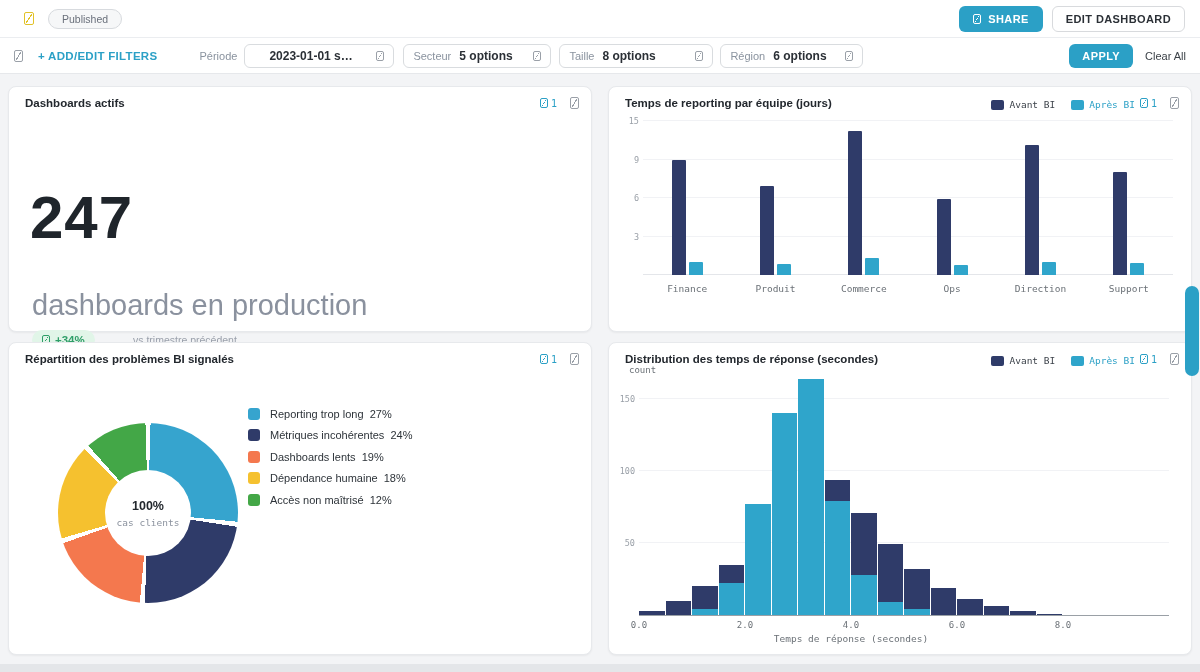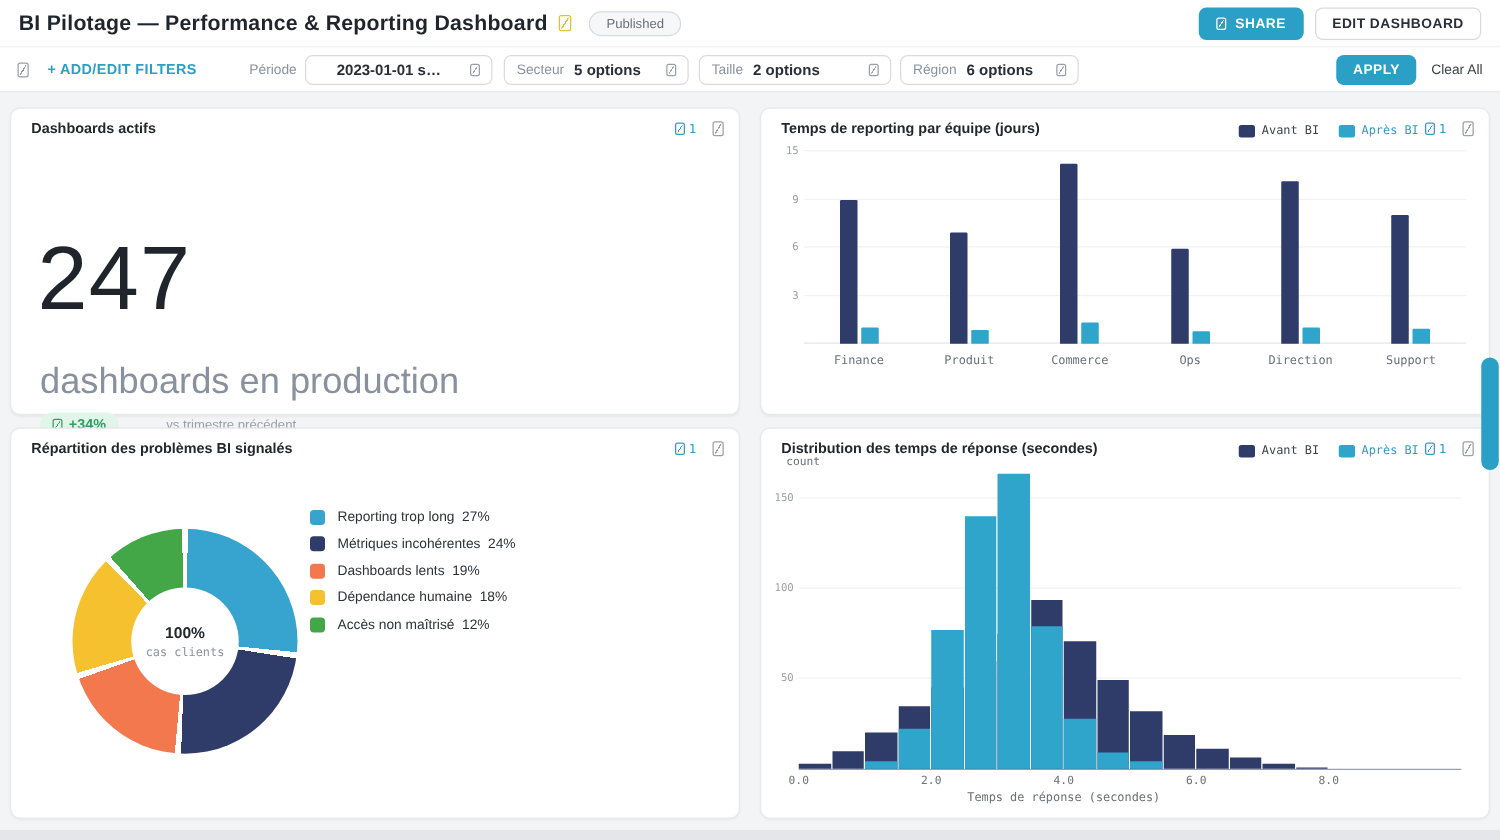--- a/index.html
+++ b/index.html
@@ -56,22 +56,22 @@
   .card-icons { margin-left:auto; display:flex; align-items:center; gap:13px; }
   .cbadge { color:#2ba0c6; display:inline-flex; align-items:center; gap:3px;
             font-family:"DejaVu Sans Mono", monospace; font-size:10px; }
 
   #card-kpi  { left:8px;   top:86px;  width:584px; height:246px; }
   #card-bar  { left:608px; top:86px;  width:584px; height:246px; }
   #card-pie  { left:8px;   top:342px; width:584px; height:313px; }
   #card-hist { left:608px; top:342px; width:584px; height:313px; }
 
   
-  .kpi-value { position:absolute; left:21px; top:108px; font-size:72px; line-height:0.78;
-               font-weight:400; color:#1f252b; letter-spacing:1px; }
+  .kpi-value { position:absolute; left:21px; top:108px; font-size:60px; line-height:0.78;
+               font-weight:700; color:#1f252b; letter-spacing:1px; }
   .kpi-sub { position:absolute; left:23px; top:202px; font-size:29px; color:#8a919e; }
   .kpi-delta { position:absolute; left:23px; top:243px; height:20px; border-radius:11px;
                background:#e1f5e8; color:#2f9e68; font-size:11.5px; font-weight:700;
                display:inline-flex; align-items:center; gap:5px; padding:0 10px; }
   .kpi-caption { position:absolute; left:124px; top:247px; font-size:10.5px; color:#9aa0ab; }
 
   
   .legend { position:absolute; top:12px; right:56px; display:flex; gap:16px; }
   .legend-item { display:flex; align-items:center; gap:5px; cursor:pointer;
                  font-family:"DejaVu Sans Mono", monospace; font-size:9.5px; color:#3d434b; }
@@ -117,21 +117,20 @@
   .pie-legend-row .txt { font-size:11px; color:#2d3339; }
 
   .scroll-thumb { position:absolute; right:1px; top:286px; width:14px; height:90px;
                   border-radius:7px; background:#2ba0c6; cursor:grab; }
   .bottom-strip { position:absolute; left:0; bottom:0; width:1200px; height:8px; background:#e4e6e9; }
 </style>
 </head>
 <body>
 
 <div class="header">
-  <span class="hdr-title">BI Pilotage — Performance &amp; Reporting Dashboard</span>
   <span class="tofu lg yellow hdr-title-icon"></span>
   <span class="pill">Published</span>
   <div class="hdr-right">
     <button class="btn share">
       <span class="tofu sm"></span>
       <span>SHARE</span>
     </button>
     <button class="btn edit">
       <span>EDIT DASHBOARD</span>
     </button>
@@ -148,21 +147,21 @@
     <span class="tofu sm gray icon-right"></span>
   </div>
 
   <div class="fbox w-sect">
     <span class="fl">Secteur</span>
     <span class="fval">5 options</span>
     <span class="tofu sm gray icon-right"></span>
   </div>
   <div class="fbox w-taille">
     <span class="fl">Taille</span>
-    <span class="fval">2 options</span>
+    <span class="fval">8 options</span>
     <span class="tofu sm gray icon-right"></span>
   </div>
   <div class="fbox w-region">
     <span class="fl">Région</span>
     <span class="fval">6 options</span>
     <span class="tofu sm gray icon-right"></span>
   </div>
 
   <button class="btn apply">APPLY</button>
   <a class="clearall">Clear All</a>

